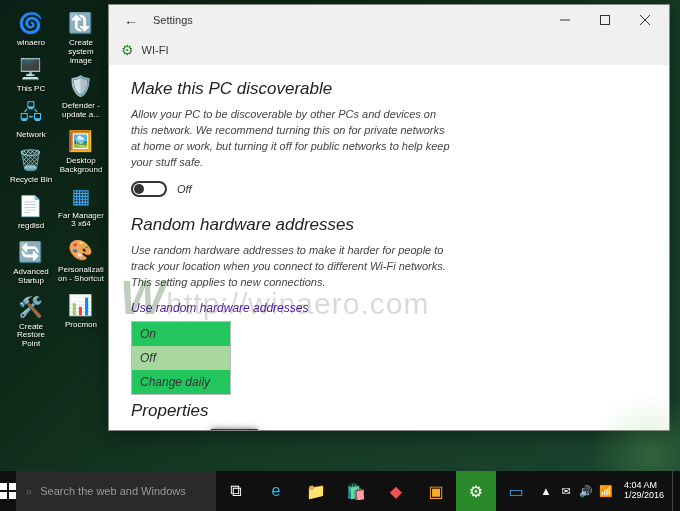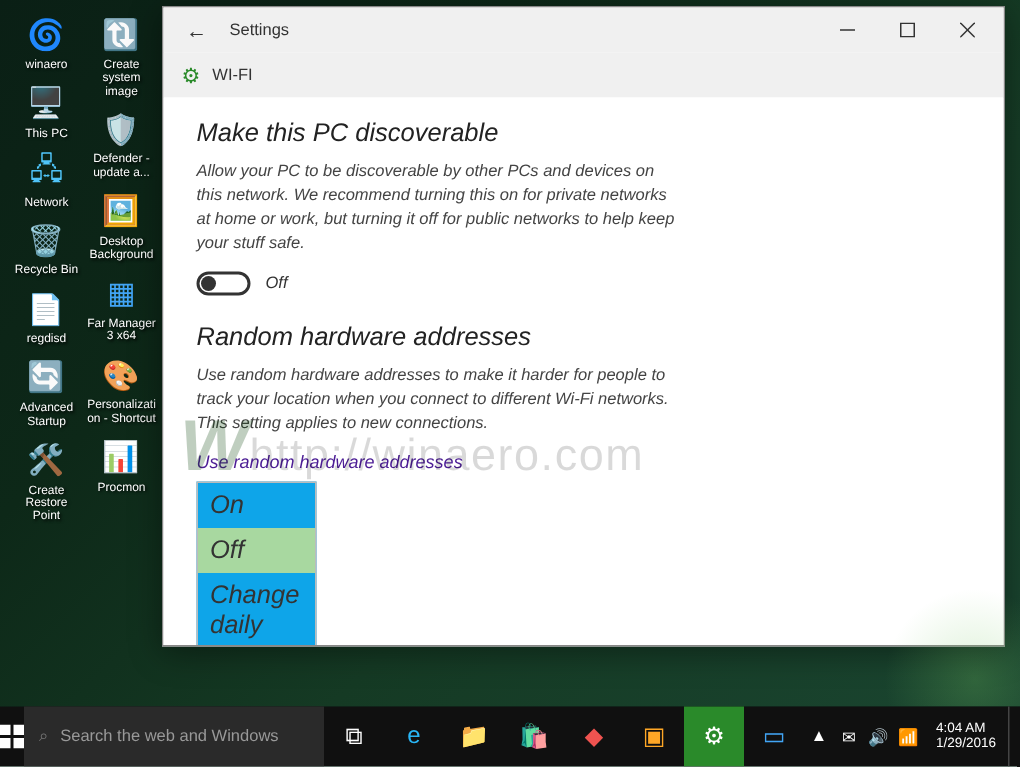--- a/index.html
+++ b/index.html
@@ -31,21 +31,21 @@
   .winbtn svg { width: 10px; height: 10px; }
   .header-row { height: 30px; background: #f0f0f0; display: flex; align-items: center; padding-left: 12px; font-size: 11px; color: #333; }
   .header-row .gear { color: #2a8a2a; font-size: 14px; margin-right: 8px; }
   .content { flex: 1; background: #fff; padding: 14px 22px; overflow: hidden; position: relative; color: #333; font-style: italic; }
   .content h2 { font-weight: 400; font-size: 17px; margin-bottom: 8px; color: #222; }
   .content p.desc { font-size: 11px; color: #444; line-height: 1.45; max-width: 320px; margin-bottom: 10px; }
   .toggle { display: flex; align-items: center; gap: 10px; font-size: 11px; margin-bottom: 18px; cursor: pointer; }
   .toggle .track { width: 36px; height: 16px; border: 2px solid #333; border-radius: 10px; position: relative; background: #fff; }
   .toggle .knob { width: 10px; height: 10px; border-radius: 50%; background: #333; position: absolute; left: 1px; top: 1px; }
   .subhead { font-size: 12px; color: #4c1d95; margin-bottom: 4px; }
-  .dropdown { margin-top: 6px; width: 80px; border: 1px solid #bbb; background: #0ea5e9; font-size: 17px; }
+  .dropdown { margin-top: 6px; width: 100px; border: 1px solid #bbb; background: #22c55e; font-size: 12px; }
   .dropdown .opt { padding: 5px 8px; cursor: pointer; }
   .dropdown .opt.sel { background: #a8d8a0; }
   .proprow { display: flex; font-size: 11px; margin-top: 6px; align-items: center; }
   .proprow .k { width: 80px; color: #333; }
   .proprow .v { color: #333; }
   .blurred { color: transparent; text-shadow: 0 0 6px rgba(0,0,0,.6); }
 
   .watermark {
     position: absolute; left: 120px; top: 270px; font-size: 30px; font-weight: 300;
     color: rgba(0,0,0,.15); pointer-events: none; letter-spacing: 1px; z-index: 50;

